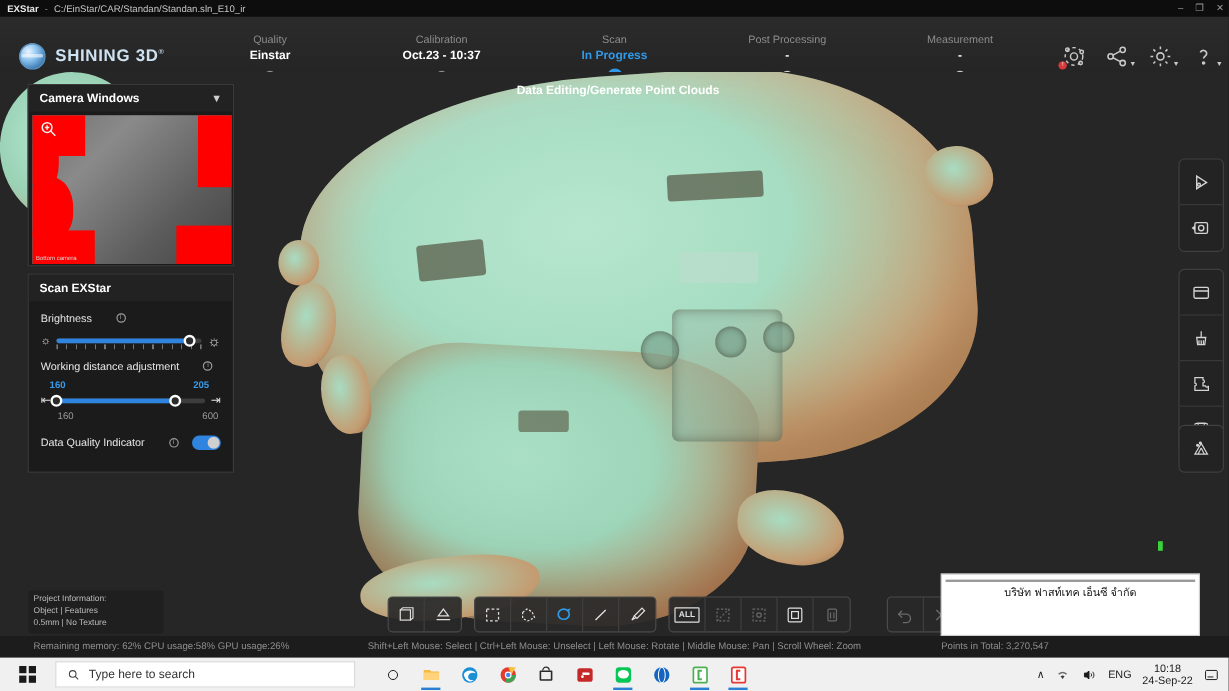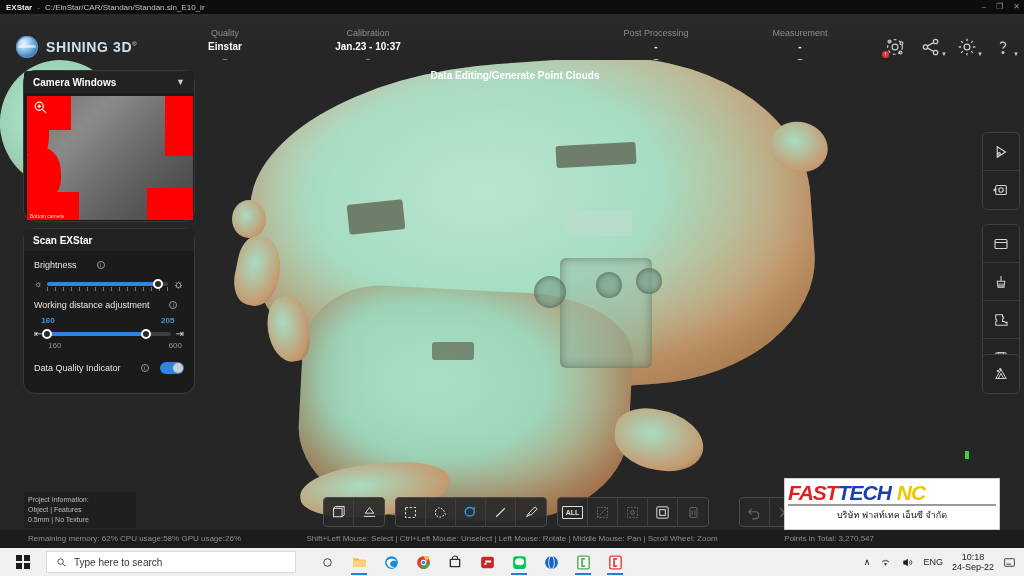--- a/index.html
+++ b/index.html
@@ -115,21 +115,21 @@
   }
   .console-box {
     position: absolute; left: 560px; top: 198px; width: 92px; height: 110px;
     background: linear-gradient(180deg, rgba(160,200,178,.65), rgba(140,178,156,.5));
     border-radius: 6px; box-shadow: inset 0 0 10px rgba(60,50,35,.5);
   }
   .knob { position: absolute; border-radius: 50%; background: rgba(120,160,140,.65); box-shadow: inset 0 0 6px rgba(50,40,25,.6); }
 
   
   .panel {
-    position: absolute; background: #1b1b1b; border: 1px solid #3a3a3a; border-radius: 12px;
+    position: absolute; background: #1b1b1b; border: 1px solid #3a3a3a; border-radius: 0;
   }
   .panel-head {
     height: 22px; display: flex; align-items: center; justify-content: space-between;
     padding: 0 9px; font-size: 10px; font-weight: bold; color: #ffffff;
     background: #222222; border-radius: 3px 3px 0 0;
   }
   .chev { font-size: 9px; color: #cfcfcf; }
 
   .panel-camera { left: 23px; top: 70px; width: 172px; height: 152px; }
   .cam-view {
@@ -285,24 +285,29 @@
       <div class="track"></div>
 
       <div class="step done" style="left:5px;">
         <div class="step-name">Quality</div>
         <div class="step-val">Einstar</div>
         <div class="dot"></div>
       </div>
 
       <div class="step done" style="left:148px;">
         <div class="step-name">Calibration</div>
-        <div class="step-val">Jan.23 - 10:37</div>
+        <div class="step-val">Oct.23 - 10:37</div>
         <div class="dot"></div>
       </div>
 
+      <div class="step active" style="left:292px;">
+        <div class="step-name">Scan</div>
+        <div class="step-val">In Progress</div>
+        <div class="dot"></div>
+      </div>
 
       <div class="step" style="left:436px;">
         <div class="step-name">Post Processing</div>
         <div class="step-val">-</div>
         <div class="dot"></div>
       </div>
 
       <div class="step" style="left:580px;">
         <div class="step-name">Measurement</div>
         <div class="step-val">-</div>
@@ -610,25 +615,20 @@
       </div>
       <div class="bbtn dis">
         <svg viewBox="0 0 24 24" fill="none" stroke="currentColor" stroke-width="1.8">
           <path d="M5 12.5l5 5L19 7"></path>
         </svg>
       </div>
     </div>
   </div>
 
   <div class="watermark">
-    <div class="wm-fast">
-      <span class="a">FAST</span>
-        <span class="b">TECH</span>
-        <span class="c">NC</span>
-    </div>
     <div class="wm-rule"></div>
     <div class="wm-thai">บริษัท  ฟาสท์เทค  เอ็นซี  จำกัด</div>
   </div>
   <div class="axis-g">
     <div style="position:absolute; left:10px; top:-4px; width:4px; height:8px; background:#3ad13a;"></div>
   </div>
 
   <div class="statusbar">
     <span class="st-left">Remaining memory: 62% CPU usage:58% GPU usage:26%</span>
     <span class="st-mid">Shift+Left Mouse: Select | Ctrl+Left Mouse: Unselect | Left Mouse: Rotate | Middle Mouse: Pan | Scroll Wheel: Zoom</span>

